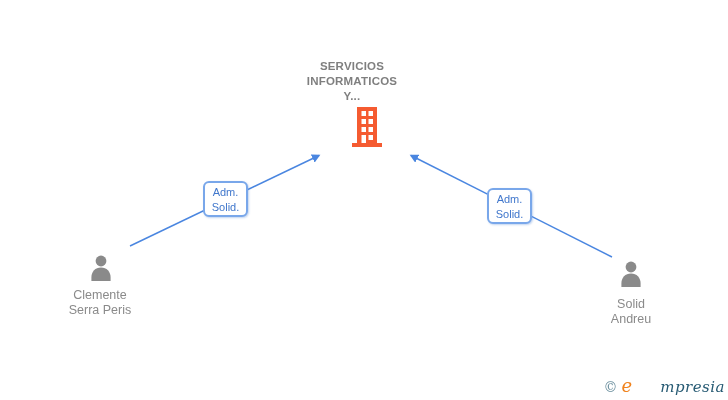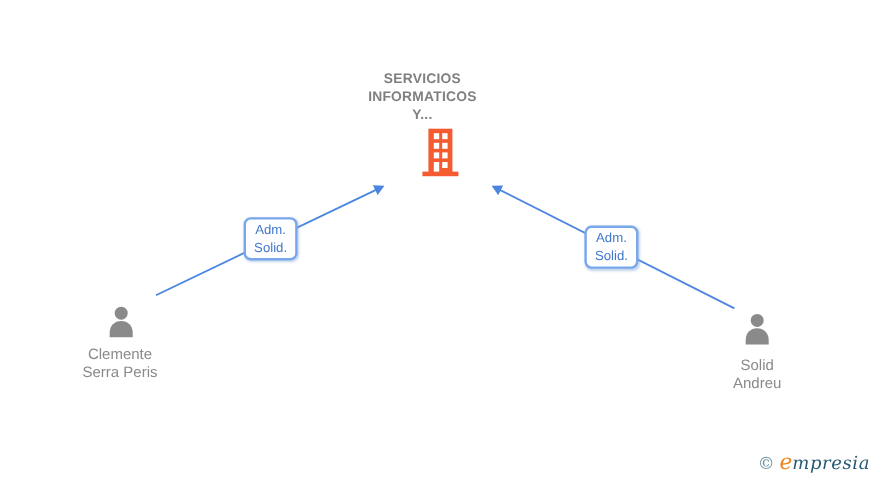--- a/index.html
+++ b/index.html
@@ -48,21 +48,21 @@
     text-align:center;padding-top:2px;
   }
   .edge-label.left{left:203px;top:181px;}
   .edge-label.right{left:487px;top:188px;}
   .footer-logo{
     position:absolute;right:3px;bottom:4px;white-space:nowrap;cursor:pointer;
     font-family:"DejaVu Serif",serif;font-style:italic;
   }
   .footer-logo .copy{color:var(--logo-copyright);font-size:14px;font-style:normal;margin-right:4px;}
   .footer-logo .initial{color:var(--logo-initial);font-size:18px;}
-  .footer-logo .rest{color:var(--logo-rest);font-size:15px;letter-spacing:.5px;}
+  .footer-logo .rest{color:var(--logo-rest);font-size:15px;letter-spacing:.5px;margin-left:28px;}
 </style>
 </head>
 <body>
 
 <div class="canvas">
 
   <svg class="edges-layer" width="728" height="400" viewBox="0 0 728 400">
     <defs>
       <marker id="arrowhead" markerWidth="9" markerHeight="9" refX="7" refY="4.5" orient="auto" markerUnits="userSpaceOnUse">
         <path class="arrowhead-shape" d="M0,0 L8.5,4.5 L0,9 Z"></path>

